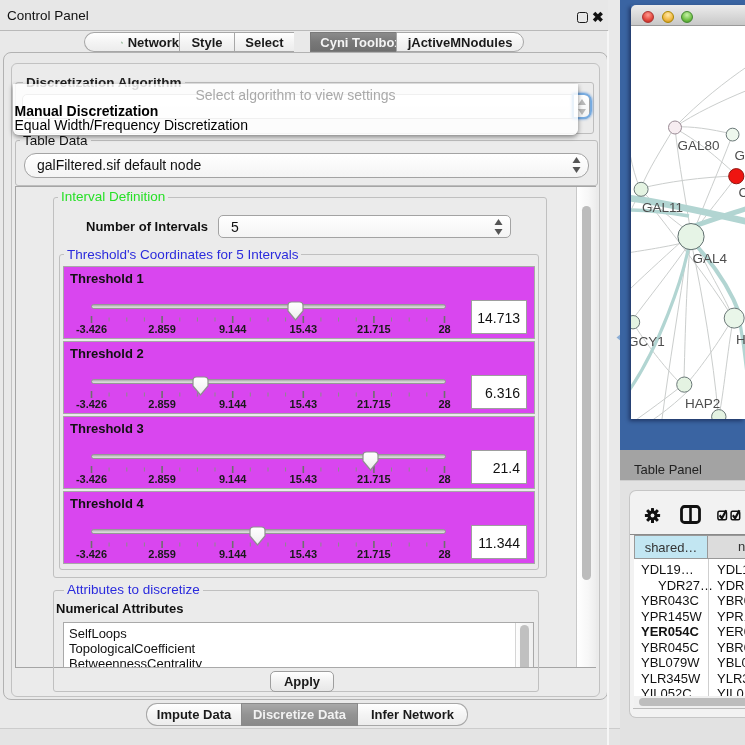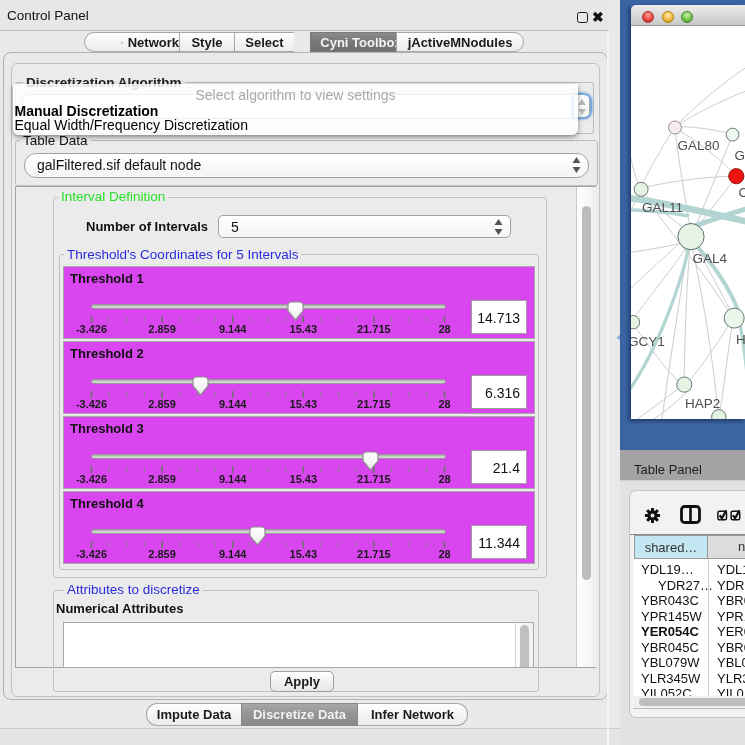--- a/index.html
+++ b/index.html
@@ -262,20 +262,21 @@
       </linearGradient>
     </svg>
   <div class="thbox">11.344</div>
 </div>
 
 <div class="grpbox" style="left:53px;top:590px;width:484px;height:100px;border-color:#c0c0c0;"></div>
 <div class="grptitle" style="left:64px;top:583px;color:#2b2bdd;background:#ebebeb;">Attributes to discretize</div>
 <div class="abs" style="left:56px;top:601px;font-size:13px;font-weight:bold;color:#111;">Numerical Attributes</div>
 
 <div class="abs" style="left:63px;top:622px;width:471px;height:46px;border:1px solid #a9a9a9;background:#fff;box-sizing:border-box;overflow:hidden;">
+  <div style="position:absolute;left:5px;top:2.5px;font-size:13px;line-height:15.2px;color:#111;">SelfLoops<br>TopologicalCoefficient<br>BetweennessCentrality</div>
   <div style="position:absolute;right:0;top:0;width:17px;height:46px;background:linear-gradient(90deg,#fdfdfd,#efefef);border-left:1px solid #d5d5d5;"></div>
   <div style="position:absolute;right:4px;top:2px;width:9px;height:60px;background:#c0c0c0;border-radius:5px;"></div>
 </div>
 
 <div class="abs" style="left:270px;top:671px;width:64px;height:21px;background:linear-gradient(#ffffff,#f1f1f1 50%,#e7e7e7);border:1px solid #9e9e9e;border-radius:5px;box-sizing:border-box;text-align:center;line-height:19px;font-size:13px;font-weight:bold;color:#1a1a1a;">Apply</div>
 
 <div class="abs" style="left:146px;top:703px;width:322px;height:23px;">
   <div class="seg" style="left:0;width:95px;border:1px solid #a7a7a7;border-right:none;border-radius:11px 0 0 11px;">Impute Data</div>
   <div class="seg" style="left:95px;width:117px;border:1px solid #8a8a8a;background:linear-gradient(#a8a8a8,#939393 50%,#8a8a8a);color:#f2f2f2;">Discretize Data</div>
   <div class="seg" style="left:212px;width:110px;border:1px solid #a7a7a7;border-left:none;border-radius:0 11px 11px 0;">Infer Network</div>

